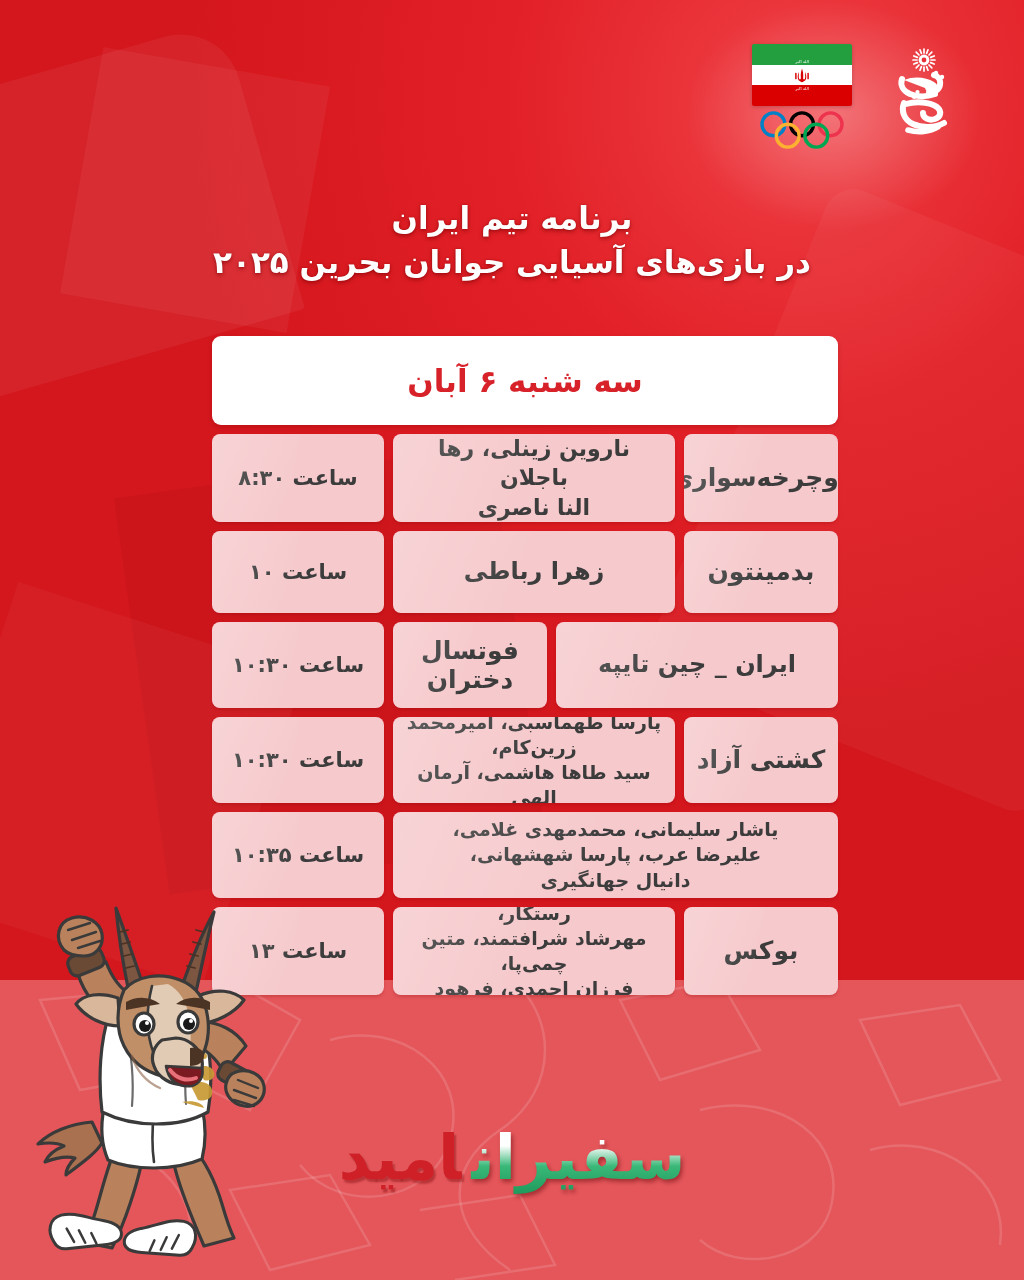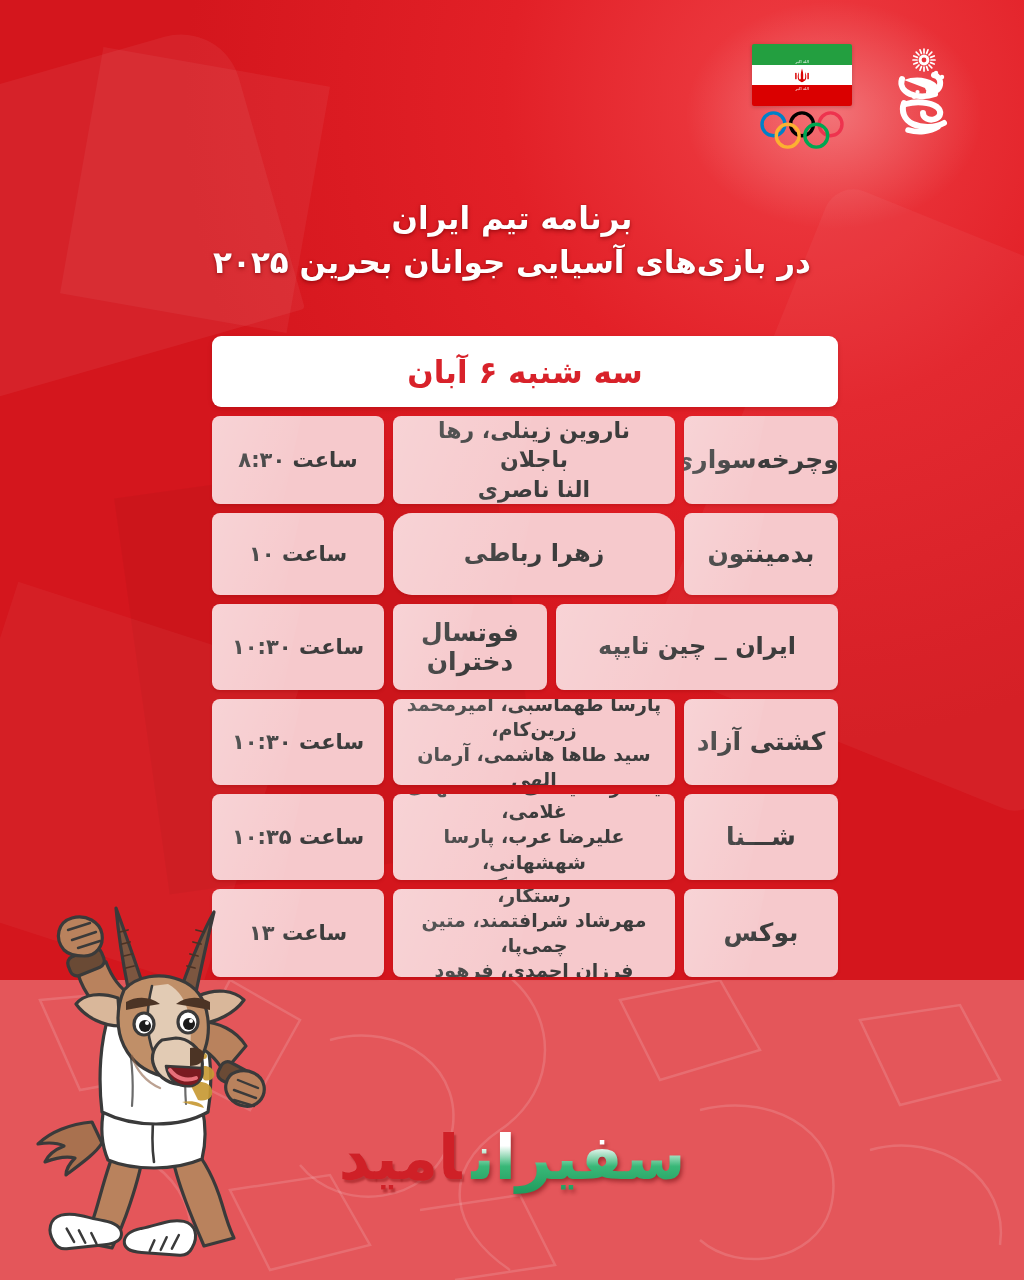--- a/index.html
+++ b/index.html
@@ -134,21 +134,21 @@
     top: 336px;
     left: 212px;
     width: 626px;
     z-index: 5;
     direction: rtl;
   }
 
   .date-bar {
     background: #ffffff;
     border-radius: 9px;
-    height: 71px;
+    height: 89px;
     display: flex;
     align-items: center;
     justify-content: center;
     margin-bottom: 9px;
     box-shadow: 0 2px 4px rgba(130,0,5,0.28);
   }
   .date-bar .date-text {
     color: #d8222a;
     font-size: 31px;
     font-weight: bold;
@@ -192,21 +192,21 @@
   .cell-time   { width: 172px; flex: 0 0 172px; font-size: 21px; }
 
   .row.r1 { height: 88px; }
   .row.r2 { height: 82px; }
   .row.r3 { height: 86px; }
   .row.r4 { height: 86px; }
   .row.r5 { height: 86px; }
   .row.r6 { height: 88px; }
 
   .row.r1 .cell-names { font-size: 22px; }
-  .row.r2 .cell-names { font-size: 24px; border-radius: 19px; }
+  .row.r2 .cell-names { font-size: 24px; }
   .row.r3 .cell-names { font-size: 24px; }
   .row.r4 .cell-names { font-size: 19px; }
   .row.r5 .cell-names { font-size: 19px; }
   .row.r6 .cell-names { font-size: 19px; }
 
   .row.r2 .cell-sport,
   .row.r5 .cell-sport { letter-spacing: 1px; }
 
   
   .slogan {
@@ -382,21 +382,20 @@
       <div class="cell cell-time">ساعت ۱۰:۳۰</div>
     </div>
 
     <div class="row r4">
       <div class="cell cell-sport">کشتی آزاد</div>
       <div class="cell cell-names">پارسا طهماسبی، امیرمحمد زرین‌کام،<br>سید طاها هاشمی، آرمان الهی</div>
       <div class="cell cell-time">ساعت ۱۰:۳۰</div>
     </div>
 
     <div class="row r5">
-      <div class="cell cell-sport">شـــنا</div>
       <div class="cell cell-names">یاشار سلیمانی، محمدمهدی غلامی،<br>علیرضا عرب، پارسا شهشهانی،<br>دانیال جهانگیری</div>
       <div class="cell cell-time">ساعت ۱۰:۳۵</div>
     </div>
 
     <div class="row r6">
       <div class="cell cell-sport">بوکس</div>
       <div class="cell cell-names">یکتا صحرایی، فاطمه رستگار،<br>مهرشاد شرافتمند، متین چمی‌پا،<br>فرزان احمدی، فرهود قربانی</div>
       <div class="cell cell-time">ساعت ۱۳</div>
     </div>
   </div>

